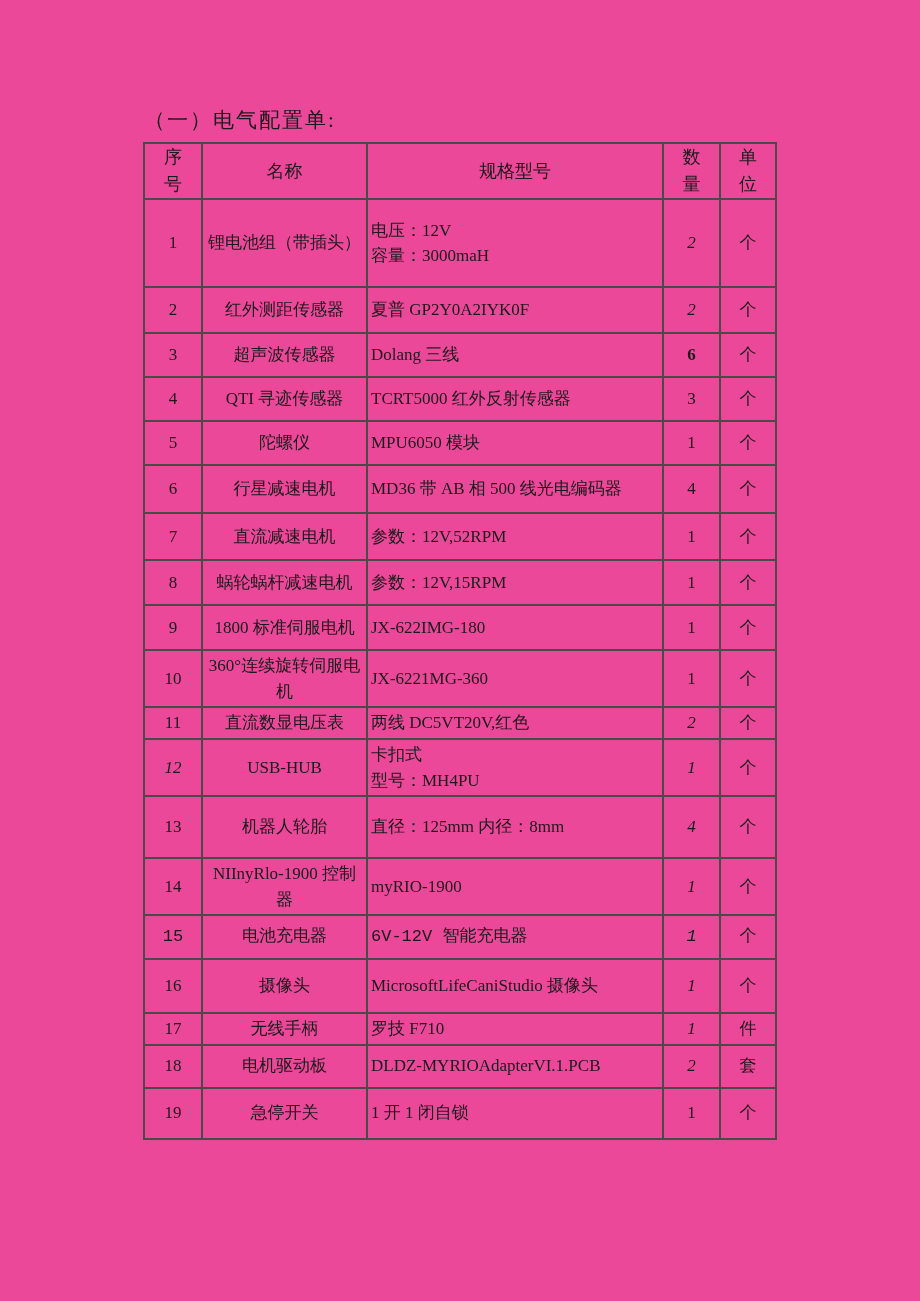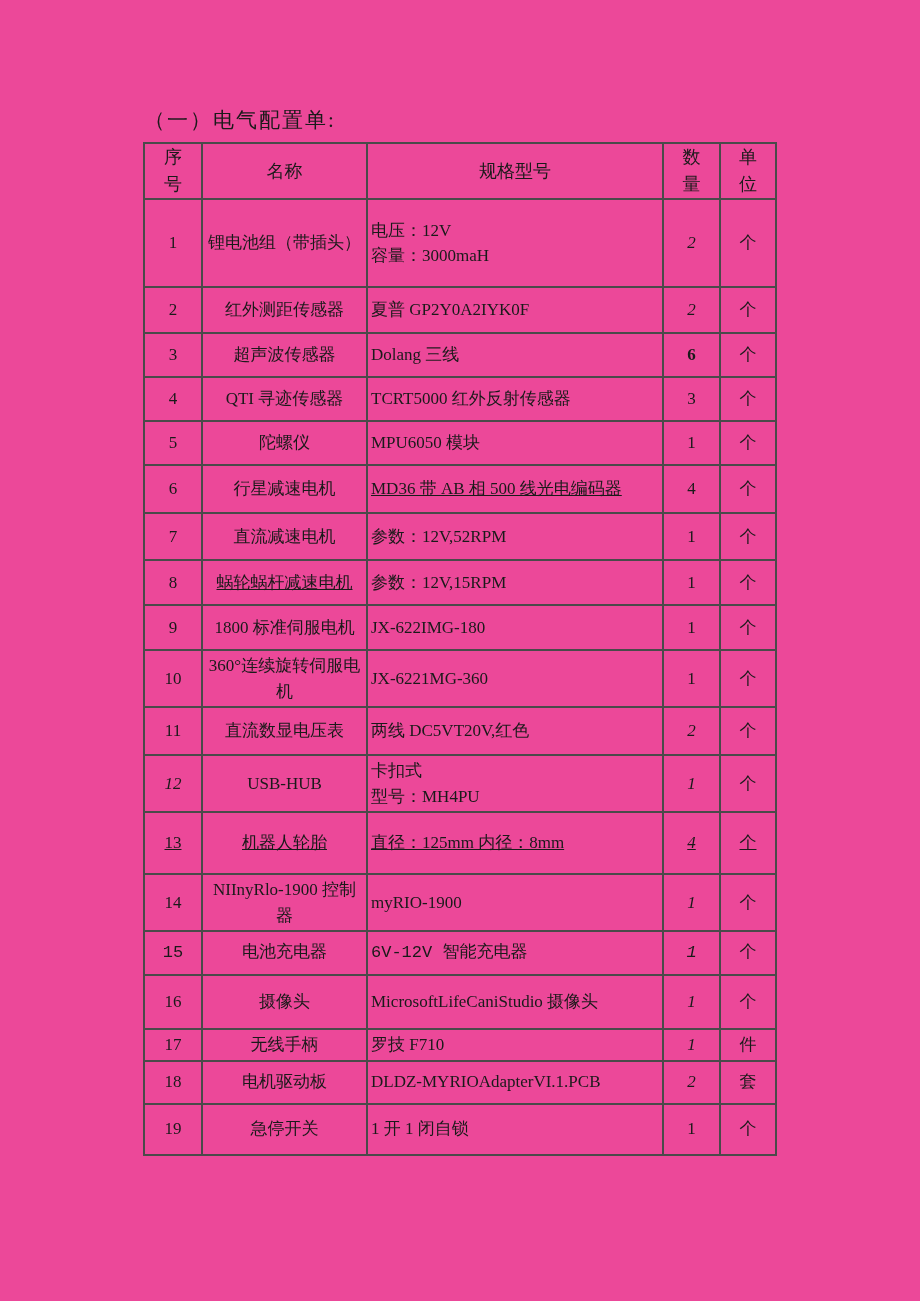--- a/index.html
+++ b/index.html
@@ -50,21 +50,21 @@
     border-radius: 9px;
   }
   .c-no   { text-align: center; font-size: 18px; }
   .c-name { text-align: center; padding-left: 5px; border-radius: 23px; }
   .c-spec { text-align: left; padding-left: 4px; }
   .c-qty  { text-align: center; font-size: 18px; }
   .c-unit { text-align: center; font-size: 18px; }
   .it { font-style: italic; }
   .bd { font-weight: bold; font-size: 19px; }
   .v-top    { vertical-align: top; }
-  .v-bottom { vertical-align: bottom; text-decoration: underline; }
+  .v-bottom { vertical-align: bottom; }
   .spec-line { white-space: nowrap; }
 </style>
 </head>
 <body>
 
 <div class="page">
 
   <div class="doc-title">（一）电气配置单:</div>
 
   <table class="config-table">
@@ -169,40 +169,40 @@
         </tr>
         <tr style="height: 57px; margin-top: 28px;">
           <td class="c-no">10</td>
           <td class="c-name">360°连续旋转伺服电机</td>
           <td class="c-spec">
             <div class="spec-line">JX-6221MG-360</div>
           </td>
           <td class="c-qty">1</td>
           <td class="c-unit">个</td>
         </tr>
-        <tr style="height: 48px;">
+        <tr style="height: 32px;">
           <td class="c-no">11</td>
           <td class="c-name">直流数显电压表</td>
           <td class="c-spec">
             <div class="spec-line">两线 DC5VT20V,红色</div>
           </td>
           <td class="c-qty it">2</td>
           <td class="c-unit">个</td>
         </tr>
         <tr style="height: 56px;">
           <td class="c-no it">12</td>
           <td class="c-name">USB-HUB</td>
           <td class="c-spec">
             <div class="spec-line">卡扣式</div>
             <div class="spec-line">型号：MH4PU</div>
           </td>
           <td class="c-qty it">1</td>
           <td class="c-unit">个</td>
         </tr>
-        <tr style="height: 62px; text-decoration: underline;">
+        <tr style="height: 62px;">
           <td class="c-no">13</td>
           <td class="c-name">机器人轮胎</td>
           <td class="c-spec">
             <div class="spec-line">直径：125mm 内径：8mm</div>
           </td>
           <td class="c-qty it">4</td>
           <td class="c-unit">个</td>
         </tr>
         <tr style="height: 56px;">
           <td class="c-no">14</td>

